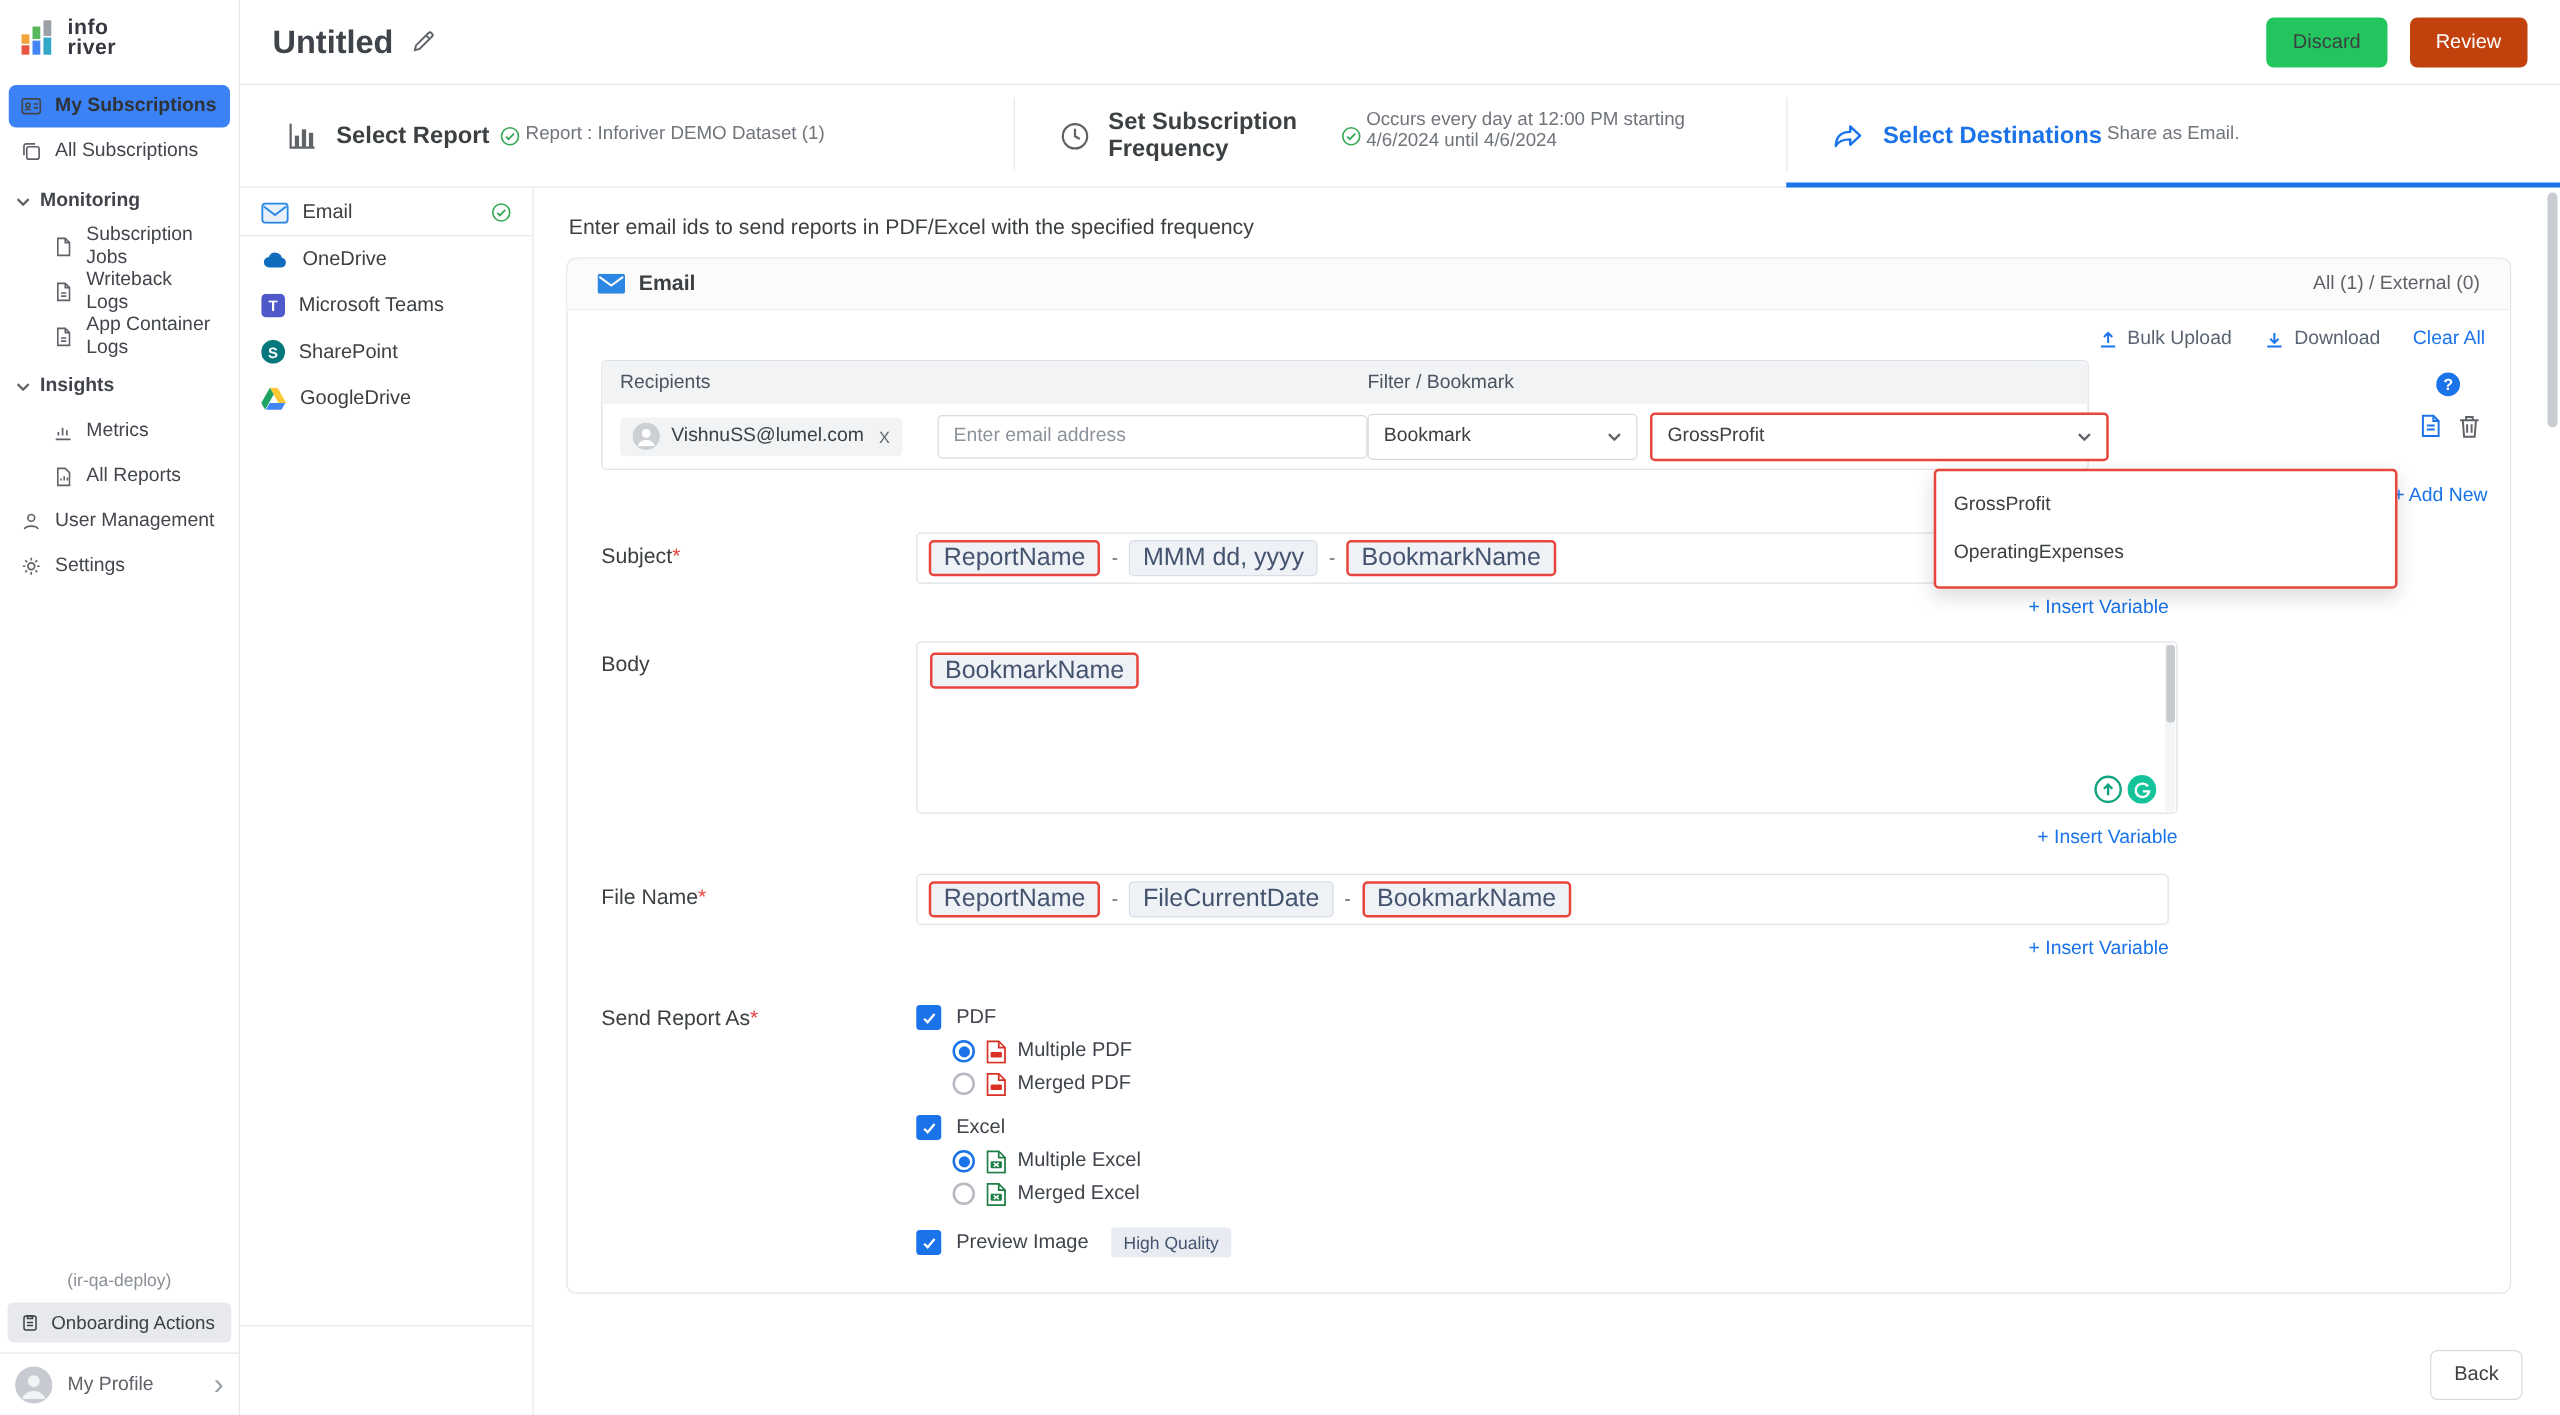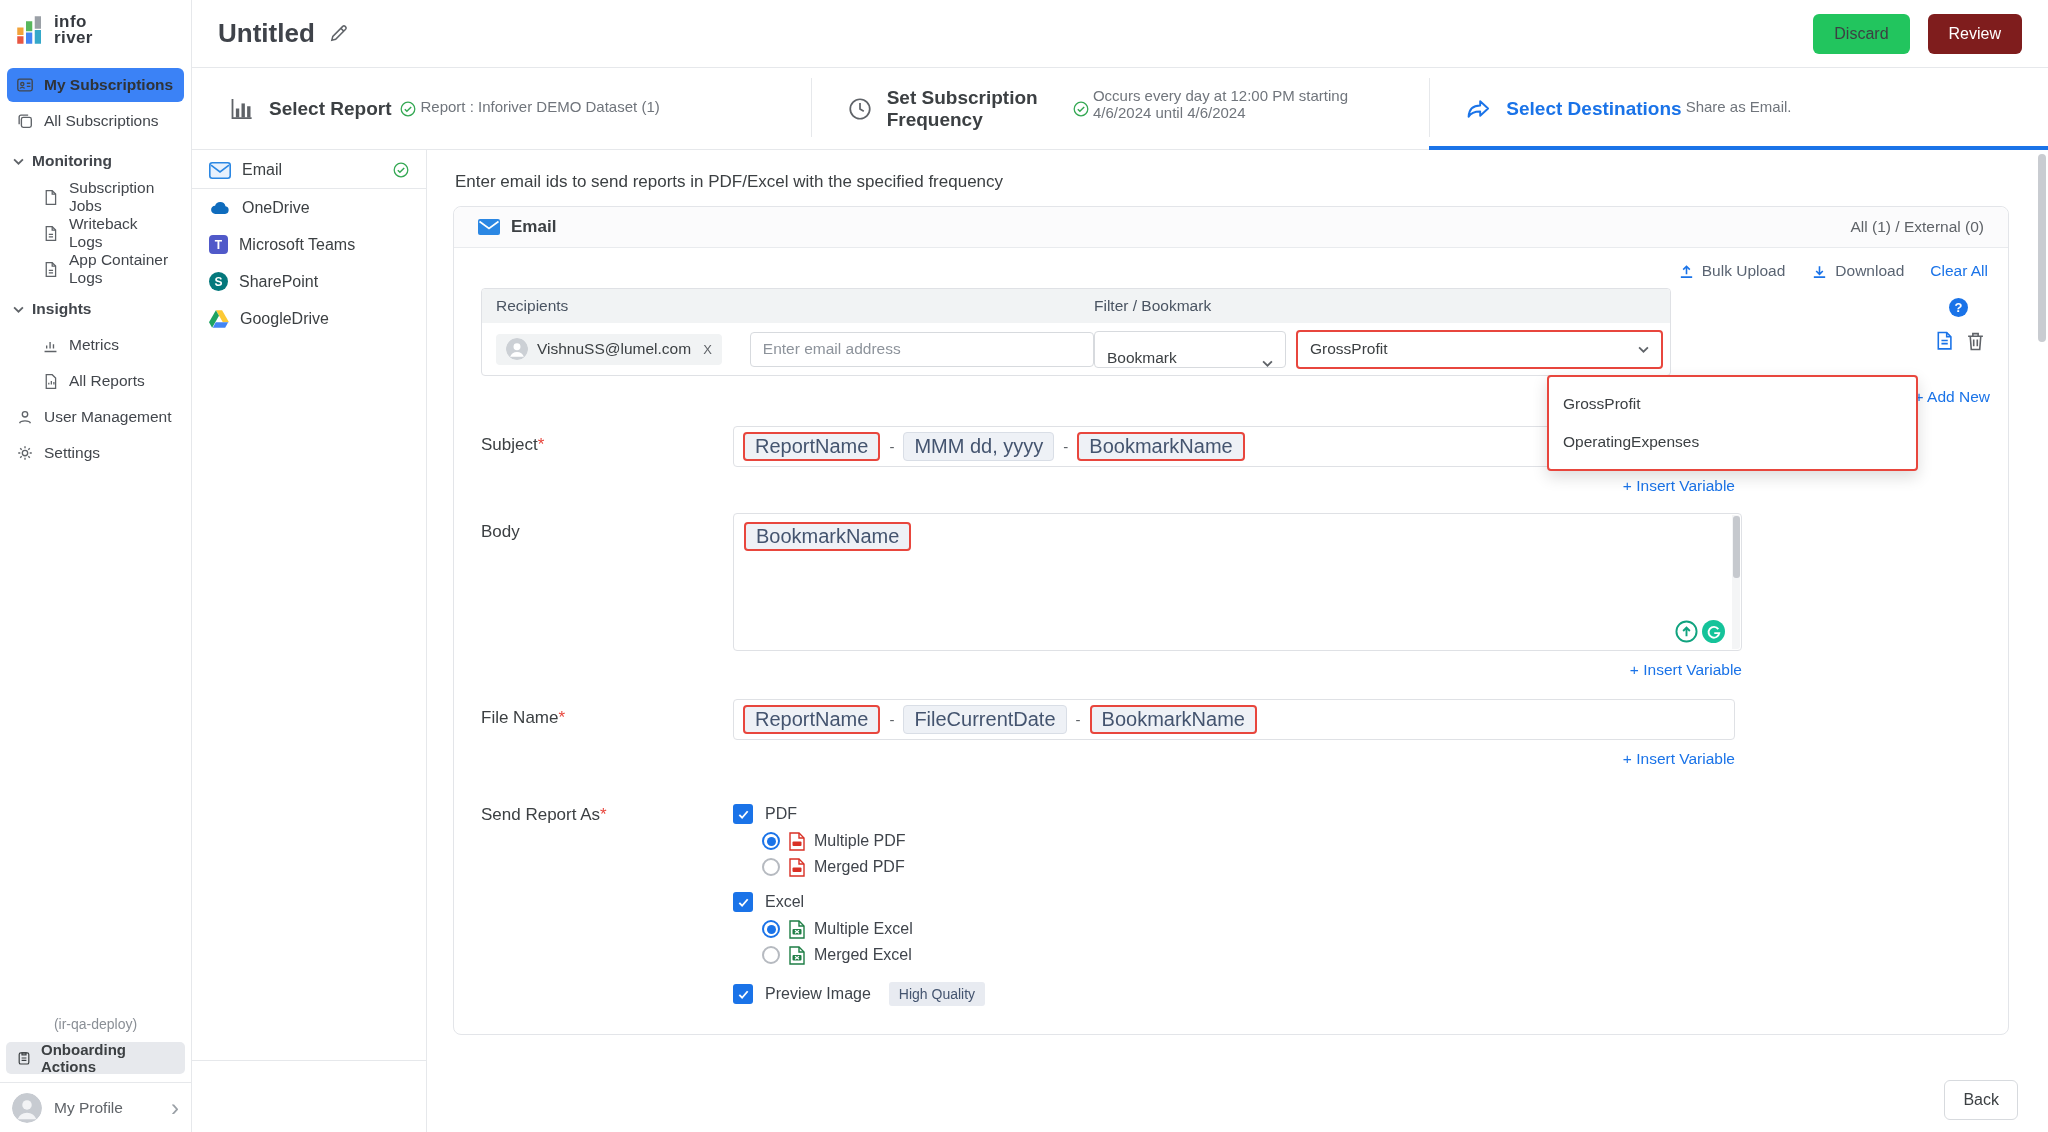--- a/index.html
+++ b/index.html
@@ -10,33 +10,33 @@
 
 .sidebar{width:192px;flex:none;border-right:1px solid #e6e8eb;display:flex;flex-direction:column;padding-top:14px}
 .logo{display:flex;align-items:center;gap:8px;padding:0 16px;margin-bottom:20px}
 .logo-text{display:flex;flex-direction:column;font-weight:bold;font-size:17px;line-height:16px;color:#35393f;letter-spacing:.4px}
 .nav-item{height:34px;margin:2px 7px;padding:0 9px;border-radius:6px;display:flex;align-items:center;gap:10px;font-size:15.5px;color:#42464c;cursor:pointer}
 .nav-item.active{background:#3b82f6;font-weight:bold;color:#2f3338}
 .nav-section{height:34px;margin-top:6px;padding:0 13px;display:flex;align-items:center;gap:8px;font-size:15.5px;font-weight:bold;color:#42464c;cursor:pointer}
 .nav-item.sub{margin-left:33px}
 .sidebar-bottom{margin-top:auto}
 .deploy{font-size:14px;color:#8a8f96;text-align:center;margin-bottom:10px}
-.onboarding{height:32px;margin:0 6px 8px;background:#e7e9ed;border-radius:5px;display:flex;align-items:center;gap:9px;padding:0 10px;font-size:15px;font-weight:bold;color:#3c4043;cursor:pointer}
+.onboarding{height:32px;margin:0 6px 8px;background:#e7e9ed;border-radius:5px;display:flex;align-items:center;gap:9px;padding:0 10px;font-size:15px;font-weight:normal;color:#3c4043;cursor:pointer}
 .profile{border-top:1px solid #e6e8eb;height:50px;display:flex;align-items:center;gap:12px;padding:0 12px;font-size:15.5px;color:#5f6368;cursor:pointer}
 .avatar-wrap{border-radius:50%;overflow:hidden;display:inline-flex}
 .profile-chev{margin-left:auto;font-size:24px;color:#9aa0a6;line-height:1}
 
 
 .main{flex:1;display:flex;flex-direction:column;min-width:0}
 .topbar{height:68px;flex:none;border-bottom:1px solid #e6e8eb;display:flex;align-items:center;padding:0 26px;gap:14px}
 .page-title{font-size:26px;font-weight:bold;color:#3f434a}
 .topbar-actions{margin-left:auto;display:flex;gap:18px}
 .btn{border:none;border-radius:6px;font-size:16px;padding:11px 21px;font-family:inherit;cursor:pointer}
 .btn-ghost{background:#22c55e;color:#3c4043}
-.btn-primary{background:#7f1d1d;color:#fff}
+.btn-primary{background:#c2410c;color:#fff}
 
 
 .wizard{height:82px;flex:none;border-bottom:1px solid #e6e8eb;display:flex}
 .step{flex:1;display:flex;align-items:center;gap:14px;padding:0 36px;position:relative;cursor:pointer}
 .step+.step::before{content:"";position:absolute;left:0;top:10px;bottom:12px;width:1px;background:#e6e8eb}
 .step.active::after{content:"";position:absolute;left:0;right:0;bottom:-1px;height:4px;background:#1a73e8}
 .step-text{display:flex;flex-direction:row;gap:4px}
 .step-title-row{display:flex;align-items:center;gap:9px}
 .step-title{font-size:19px;font-weight:bold;color:#3c4043}
 .step.active .step-title{color:#1a73e8}
@@ -66,21 +66,21 @@
 .recip-table{width:1190px;flex:none;border:1px solid #dfe1e5;border-radius:4px}
 .recip-head{display:flex;background:#f1f3f4;height:34px;align-items:center;font-size:15.5px;color:#4a5462;border-radius:4px 4px 0 0}
 .rh-left{width:612px;padding-left:14px}
 .recip-body{display:flex;align-items:center;height:52px;padding:0 8px 0 14px}
 .rb-left{width:598px;display:flex;align-items:center;gap:28px}
 .chip-email{display:inline-flex;align-items:center;gap:9px;background:#f1f3f4;border-radius:4px;height:31px;padding:0 10px;font-size:15.5px;color:#3c4043}
 .chip-x{color:#5f6368;font-size:13px;margin-left:3px;cursor:pointer}
 .email-input{width:346px;height:35px;border:1px solid #d7dade;border-radius:4px;padding:0 12px;font-size:15.5px;font-family:inherit;color:#3c4043}
 .email-input::placeholder{color:#8d939b}
 .rb-right{display:flex;align-items:center;gap:10px}
-.select{width:192px;height:37px;border:1px solid #d7dade;border-radius:4px;display:flex;align-items:flex-end;justify-content:space-between;padding:0 12px;font-size:15.5px;background:#fff;cursor:pointer}
+.select{width:216px;height:37px;border:1px solid #d7dade;border-radius:4px;display:flex;align-items:center;justify-content:space-between;padding:0 12px;font-size:15.5px;background:#fff;cursor:pointer}
 .combo{width:367px;height:39px;border:2px solid #e8463d;border-radius:4px;display:flex;align-items:center;justify-content:space-between;padding:0 12px;font-size:15.5px;background:#fff;cursor:pointer}
 .side-icons{flex:1;display:flex;flex-direction:column;align-items:flex-end;gap:14px;padding-top:10px}
 .help{width:19px;height:19px;border-radius:50%;background:#1a73e8;color:#fff;font-size:13px;font-weight:bold;display:flex;align-items:center;justify-content:center;margin-right:24px;cursor:pointer}
 .side-row{display:flex;gap:15px;margin-right:8px;align-items:center}
 .addnew-row{display:flex;justify-content:flex-end;margin:12px 2px 8px 0;height:22px}
 .dropdown-panel{position:absolute;z-index:20;left:1093px;top:127px;width:371px;background:#fff;border:2px solid #e8463d;border-radius:4px;box-shadow:0 6px 16px rgba(0,0,0,.14);padding:8px 0}
 .dd-option{height:38px;display:flex;align-items:center;padding:0 14px;font-size:15.5px;color:#3c4043;cursor:pointer}
 .form-row{display:flex}
 .mt16{margin-top:16px}.mt14{margin-top:14px}.mt24{margin-top:24px}
 .chip-box{width:1002px;min-height:41px;border:1px solid #dfe1e5;border-radius:4px;display:flex;align-items:center;gap:9px;padding:5px 9px}

